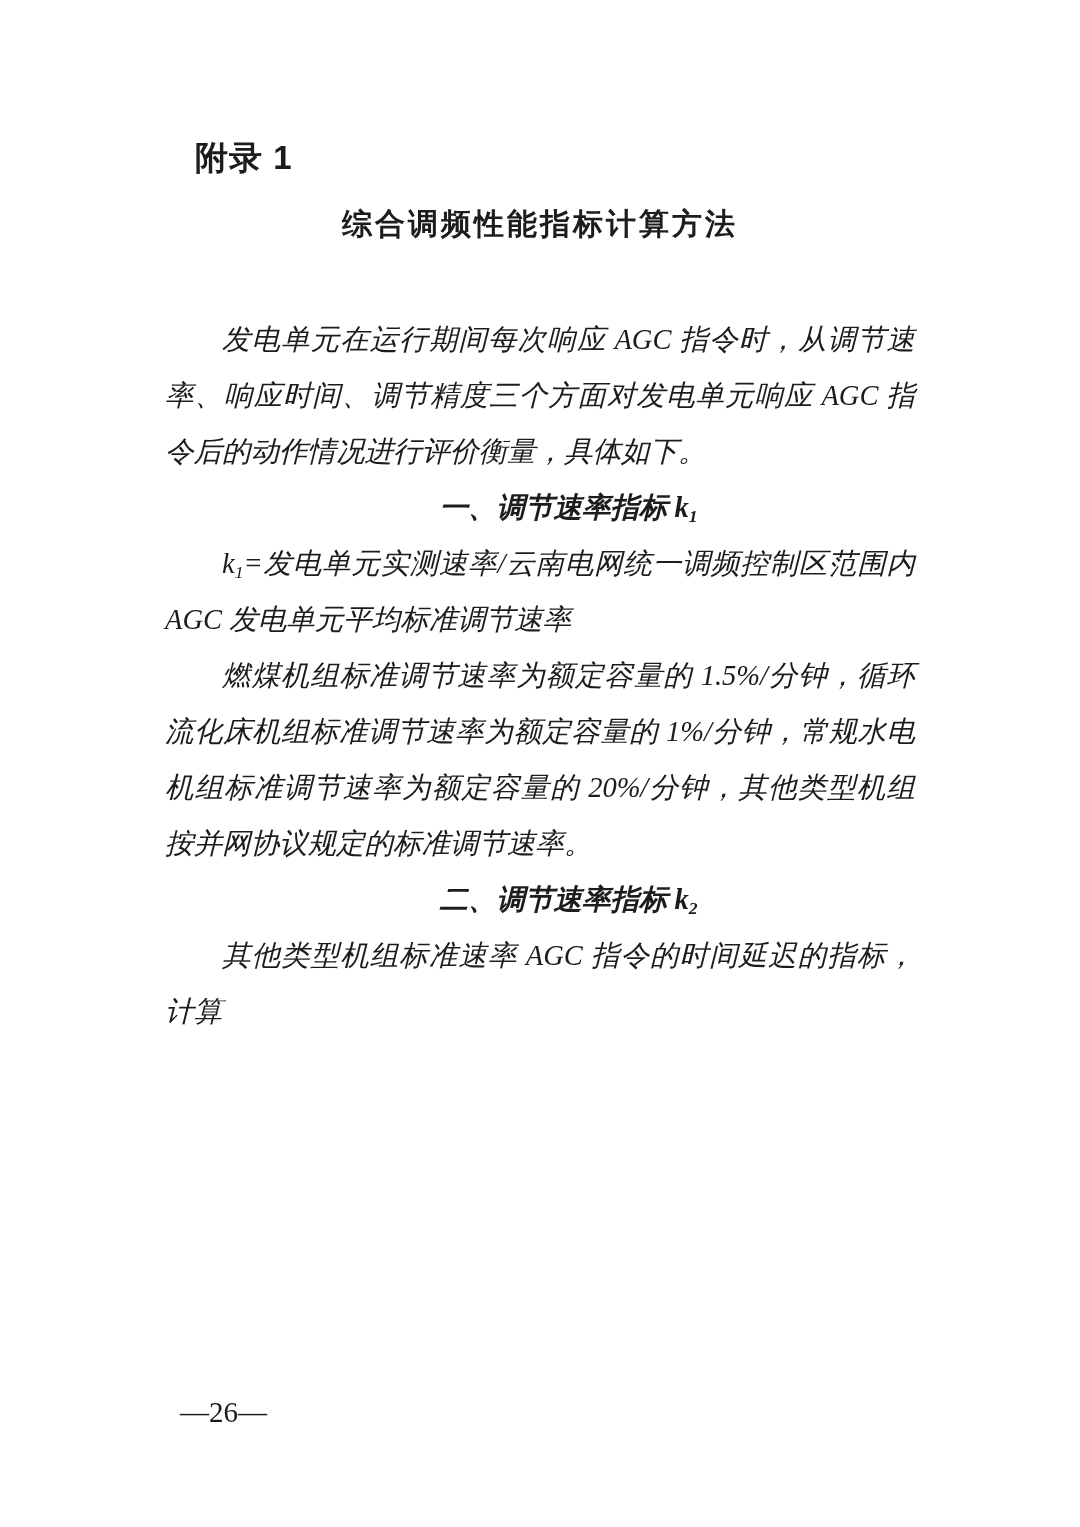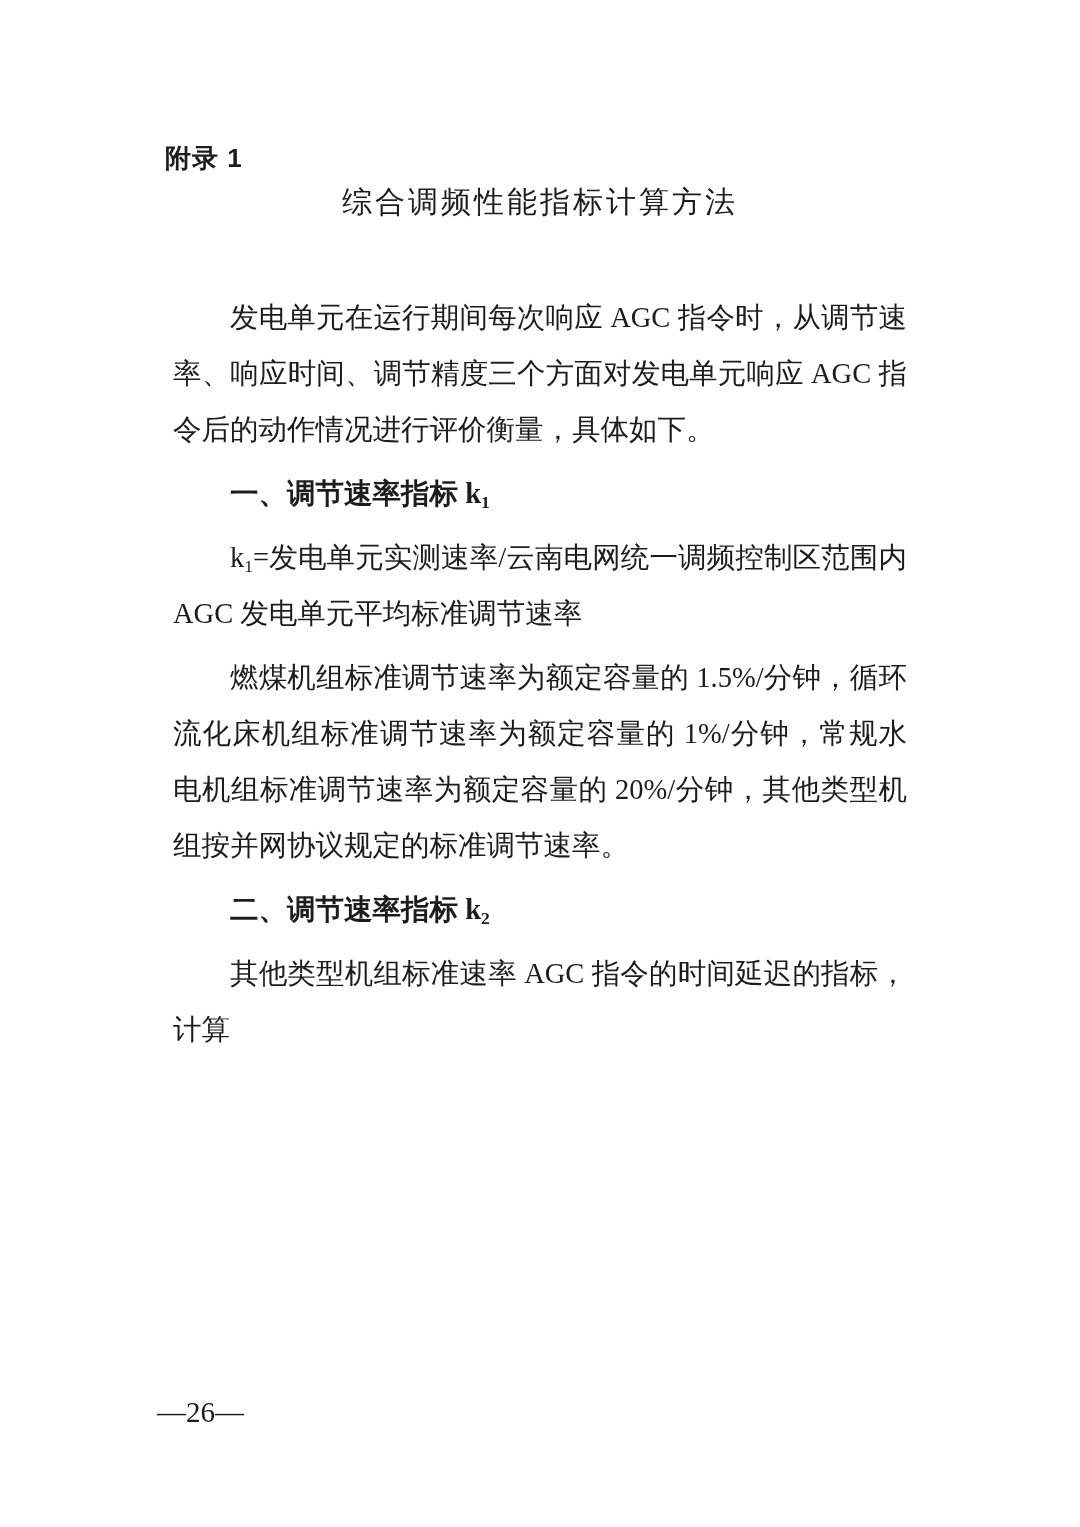--- a/index.html
+++ b/index.html
@@ -14,54 +14,56 @@
   }
   .content {
     position: absolute;
     left: 165px;
     top: 138px;
     width: 750px;
   }
   .appendix-label {
     font-family: "Liberation Sans", "DejaVu Sans", sans-serif;
     font-weight: 700;
-    font-size: 26px;
+    font-size: 33px;
     line-height: 40px;
     letter-spacing: 1px;
+    margin-left: 30px;
   }
   .doc-title {
-    margin: 2px 0 0 0;
+    margin: 24px 0 0 0;
     text-align: center;
     font-size: 30px;
-    font-weight: 400;
+    font-weight: 700;
     letter-spacing: 3px;
     line-height: 44px;
   }
   .body-text {
     margin-top: 66px;
     font-size: 28.5px;
     line-height: 56px;
     text-align: justify;
   }
   .body-text p {
-    margin: 8px;
+    margin: 0;
     text-indent: 2em;
+    font-style: italic;
   }
   .body-text p.heading {
     font-weight: 700;
-    text-align: left;
+    text-align: center;
   }
   sub {
     font-size: 0.62em;
     line-height: 0;
     vertical-align: -0.28em;
   }
   .page-footer {
     position: absolute;
-    left: 157px;
+    left: 180px;
     top: 1396px;
     font-size: 29px;
     letter-spacing: 0px;
   }
 </style>
 </head>
 <body>
 
 <div class="page">
   <div class="content">

